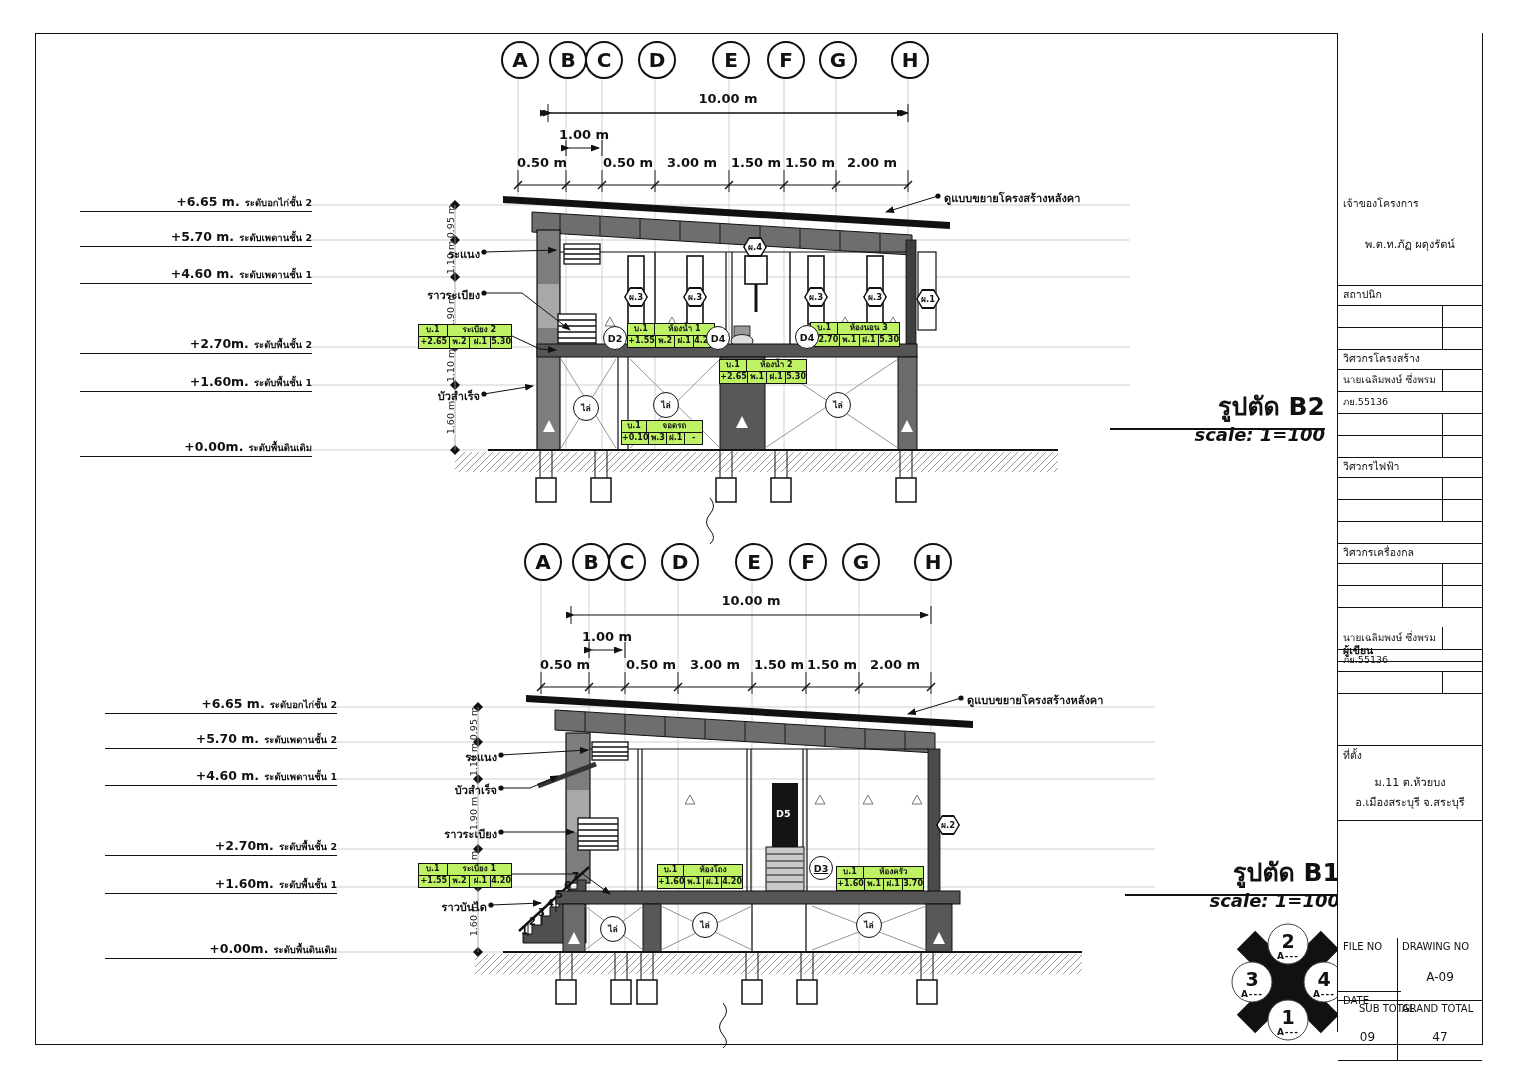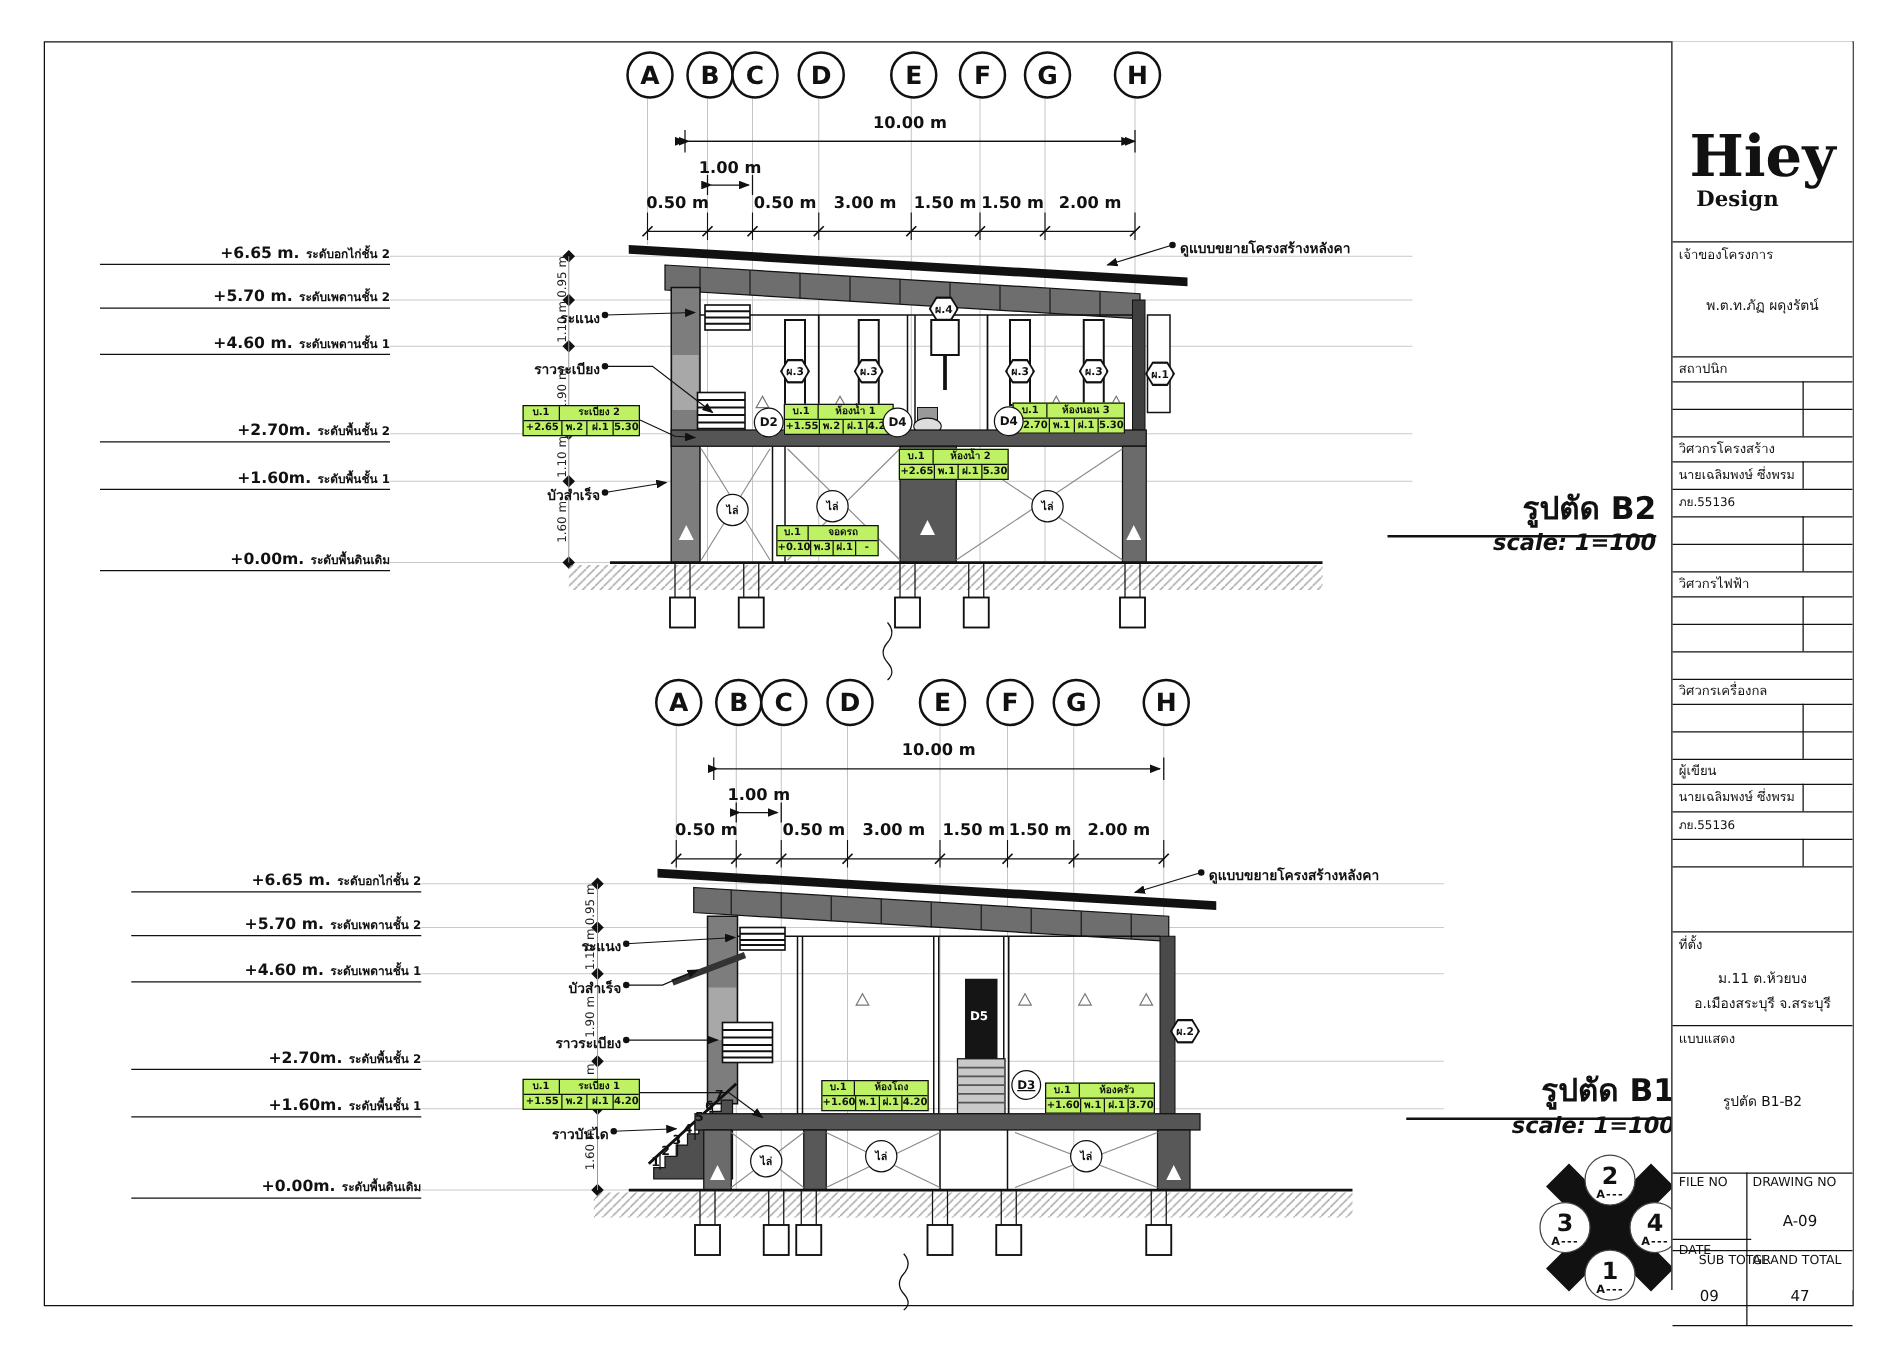--- a/index.html
+++ b/index.html
@@ -741,26 +741,20 @@
   <div class="abs kp-r" style="left:1270px;top:951px;width:36px;"><span>A---</span></div>
   <div class="abs kp-n" style="left:1242px;top:968px;width:20px;"><span>3</span></div>
   <div class="abs kp-r" style="left:1234px;top:989px;width:36px;"><span>A---</span></div>
   <div class="abs kp-n" style="left:1314px;top:968px;width:20px;"><span>4</span></div>
   <div class="abs kp-r" style="left:1306px;top:989px;width:36px;"><span>A---</span></div>
   <div class="abs kp-n" style="left:1278px;top:1006px;width:20px;"><span>1</span></div>
   <div class="abs kp-r" style="left:1270px;top:1027px;width:36px;"><span>A---</span></div>
 
   <div class="abs tb" style="left:1337px;top:33px;width:144px;height:999px;">
 
-    <div class="tbrow" style="top:0;height:160px;">
-      <svg width="144" height="160" viewBox="0 0 144 160">
-        <text x="72" y="108" text-anchor="middle" font-size="46" font-weight="bold" fill="#111" font-family="DejaVu Serif, serif">Hiey</text>
-        <text x="52" y="132" text-anchor="middle" font-size="17" font-weight="bold" fill="#111" font-family="DejaVu Serif, serif">Design</text>
-      </svg>
-    </div>
     <div class="tbrow" style="top:160px;height:92px;">
       <span class="lab">เจ้าของโครงการ</span>
       <span class="ctr" style="top:42px;">พ.ต.ท.ภัฏ ผดุงรัตน์</span>
     </div>
     <div class="tbrow" style="top:252px;height:20px;">
       <span class="lab" style="top:1px;">สถาปนิก</span>
     </div>
     <div class="tbrow" style="top:272px;height:22px;">
         <span class="split"></span>
       </div>
@@ -795,42 +789,38 @@
     <div class="tbrow" style="top:488px;height:22px;"></div>
     <div class="tbrow" style="top:510px;height:20px;">
       <span class="lab" style="top:1px;">วิศวกรเครื่องกล</span>
     </div>
     <div class="tbrow" style="top:530px;height:22px;">
         <span class="split"></span>
       </div>
     <div class="tbrow" style="top:552px;height:22px;">
         <span class="split"></span>
       </div>
-    <div class="tbrow" style="top:574px;height:20px;">
+    <div class="tbrow" style="top:608px;height:20px;font-weight:bold;">
       <span class="lab" style="top:1px;">ผู้เขียน</span>
     </div>
     <div class="tbrow" style="top:594px;height:22px;">
       <span class="lab" style="top:3px;font-size:10px;">นายเฉลิมพงษ์  ซึ่งพรม</span>
         <span class="split"></span>
     </div>
     <div class="tbrow" style="top:616px;height:22px;">
       <span class="lab" style="top:3px;font-size:9.5px;">ภย.55136</span>
     </div>
     <div class="tbrow" style="top:638px;height:22px;">
         <span class="split"></span>
       </div>
     <div class="tbrow" style="top:660px;height:52px;"></div>
     <div class="tbrow" style="top:712px;height:75px;">
       <span class="lab">ที่ตั้ง</span>
       <span class="ctr" style="top:28px;">ม.11 ต.ห้วยบง</span>
       <span class="ctr" style="top:48px;">อ.เมืองสระบุรี จ.สระบุรี</span>
-    </div>
-    <div class="tbrow" style="top:787px;height:118px;">
-      <span class="lab">แบบแสดง</span>
-      <span class="ctr" style="top:52px;">รูปตัด B1-B2</span>
     </div>
 
     <div class="tbrow" style="top:905px;height:62px;border-bottom:1.2px solid #111;">
       <span class="lab" style="top:3px;font-size:10px;">FILE NO</span>
       <span class="lab" style="left:64px;top:3px;font-size:10px;">DRAWING NO</span>
       <span class="lab" style="top:36px;font-size:10px;border-top:1px solid #111;padding-top:3px;left:0;width:58px;padding-left:5px;margin-top:17px;">DATE</span>
       <span class="ctr" style="left:60px;right:0;top:32px;font-size:12px;">A-09</span>
       <span style="position:absolute;left:59px;top:0;bottom:0;border-left:1px solid #111;"></span>
     </div>
     <div class="tbrow" style="top:967px;height:60px;border-bottom:1.4px solid #111;">

